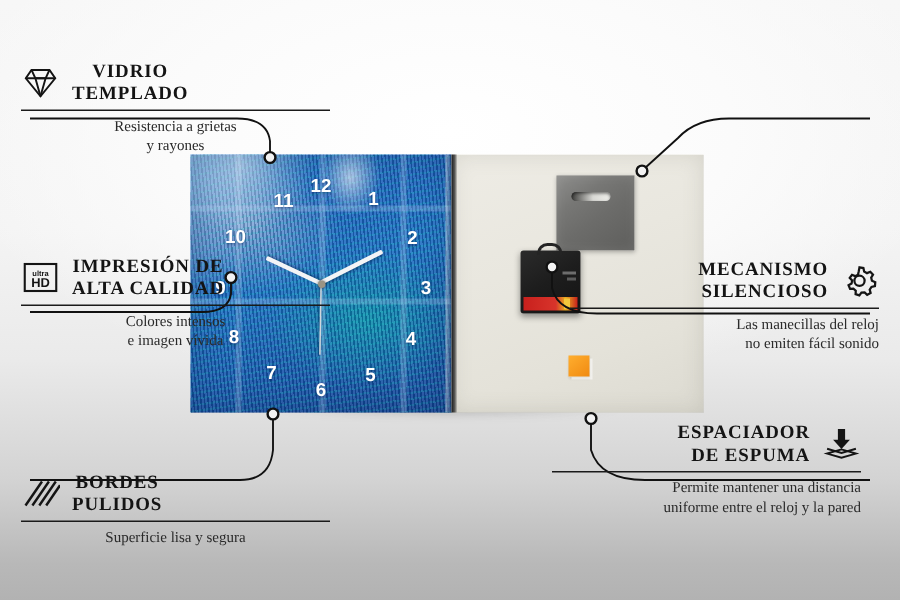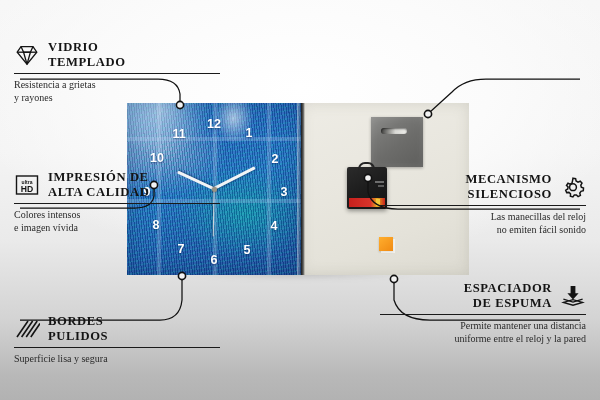--- a/index.html
+++ b/index.html
@@ -109,33 +109,33 @@
   .callout .title {
     font-family:"Liberation Serif", serif; font-weight:700; font-size:12.6px;
     letter-spacing:.6px; color:#141414; line-height:1.18; white-space:pre-line;
   }
   .callout .rule { height:1.4px; background:#1a1a1a; margin:3px 0 4px; }
   .callout .desc {
     font-family:"Liberation Serif", serif; font-size:10px; color:#2a2a2a;
     line-height:1.32; white-space:pre-line;
   }
   .callout.left  .head { justify-content:flex-start; }
-  .callout.left  .title, .callout.left .desc { text-align:left; }
+  .callout.left  .title, .callout.left .desc { text-align:center; }
   .callout.right .head { justify-content:flex-end; }
   .callout.right .title, .callout.right .desc { text-align:right; }
   .ic { width:26px; height:24px; flex:0 0 26px; display:block; color:#141414; }
   .ic svg { width:100%; height:100%; display:block; }
 
   
   #c-glass    { left:14px;  top:40px;  }
   #c-print    { left:14px;  top:170px; }
   #c-edges    { left:14px;  top:281px;margin-top:33px; }
   #c-handles  { left:380px; top:40px;  }
   #c-mech     { left:380px; top:172px; }
-  #c-spacer   { left:380px; top:281px; }
+  #c-spacer   { left:368px; top:281px; }
 
   
   #links { position:absolute; inset:0; width:600px; height:400px; pointer-events:none; }
   #links path { fill:none; stroke:#111; stroke-width:1.25; }
   #links circle { fill:#f2f2f2; stroke:#111; stroke-width:1.6; }
 </style>
 </head>
 <body>
 
 <div id="stage">
@@ -156,21 +156,21 @@
       <span class="num" style="left:122px; top:30px;">1</span>
       <span class="num" style="left:148px; top:56px;">2</span>
       <span class="num" style="left:157px; top:89px;">3</span>
       <span class="num" style="left:147px; top:123px;">4</span>
       <span class="num" style="left:120px; top:147px;">5</span>
       <span class="num" style="left:87px;  top:157px;">6</span>
       <span class="num" style="left:54px;  top:146px;">7</span>
       <span class="num" style="left:29px;  top:122px;">8</span>
       <span class="num" style="left:20px;  top:89px;">9</span>
       <span class="num" style="left:30px;  top:55px;">10</span>
-      <span class="num" style="left:52px;  top:31px;text-align:right;">11</span>
+      <span class="num" style="left:62px;  top:31px;text-align:right;">11</span>
 
       <div class="hand hour" style="transform:rotate(205deg)"></div>
       <div class="hand min" style="transform:rotate(-27deg)"></div>
       <div class="hand sec" style="transform:rotate(91deg)"></div>
       <div class="pivot"></div>
       <div class="clock-edge"></div>
     </div>
 
     <div class="backpanel">
       <div class="dark-edge"></div>

